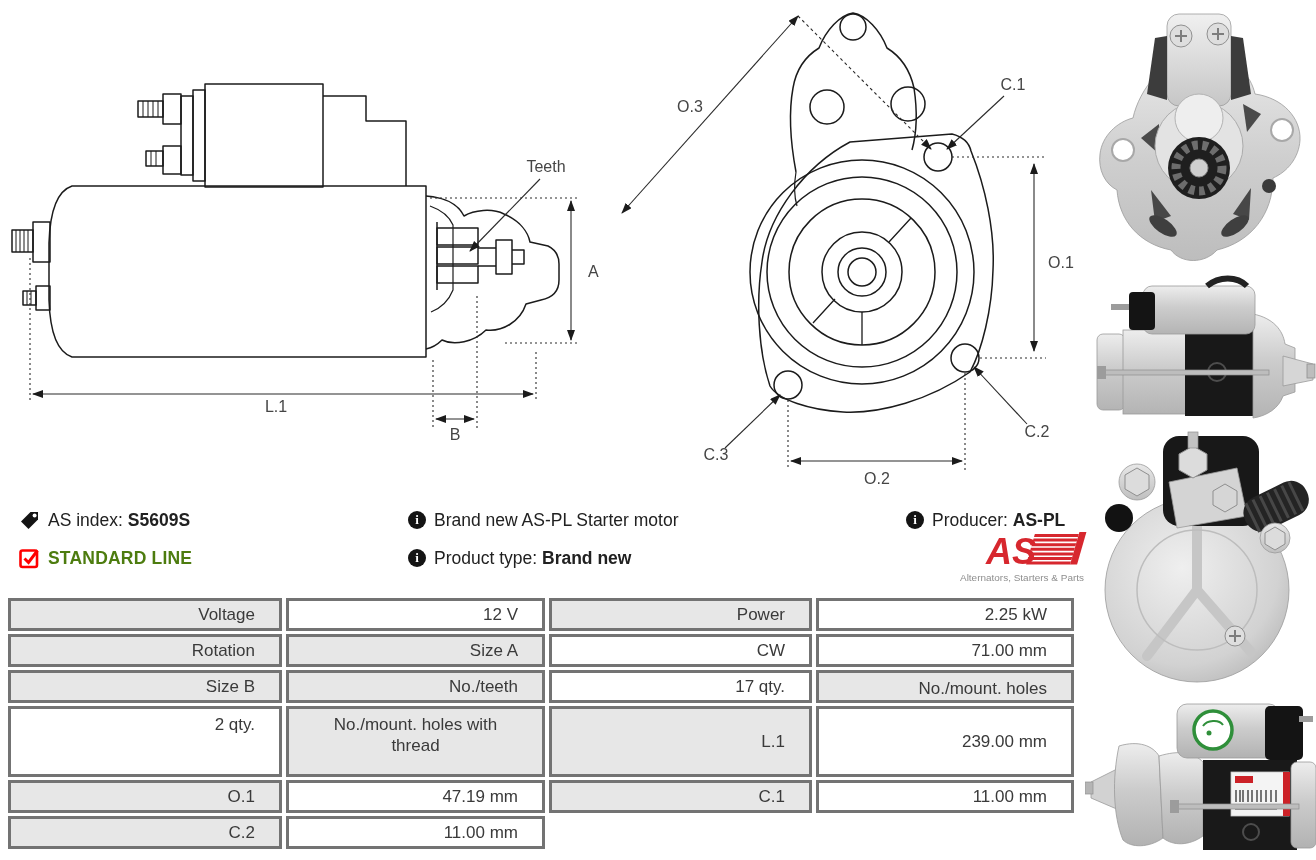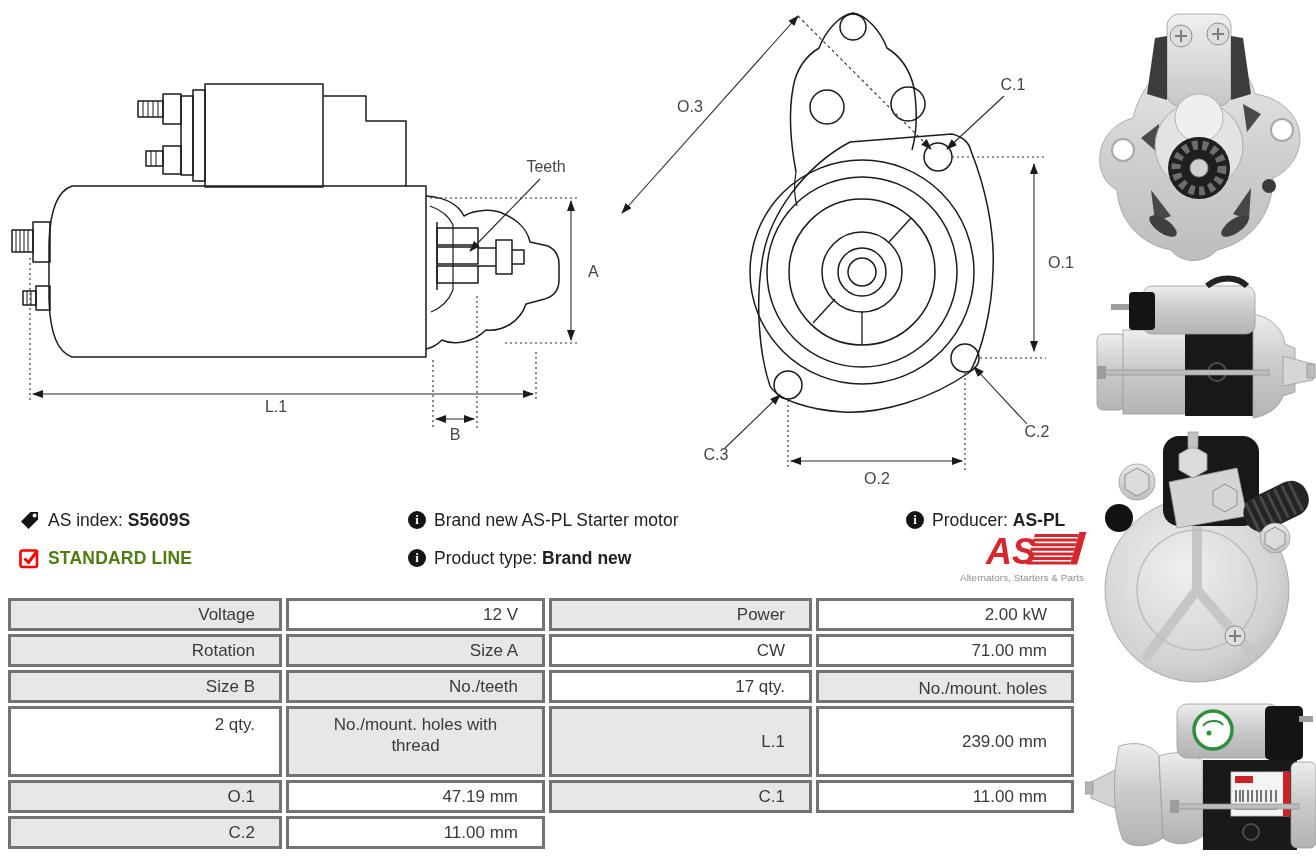--- a/index.html
+++ b/index.html
@@ -330,21 +330,21 @@
     </g>
     <text x="28" y="34" font-size="36" font-weight="700" font-style="italic" fill="#d7272e" font-family="Liberation Sans, sans-serif">AS</text>
     <text x="2" y="51" font-size="9" fill="#8e8e8e" font-family="Liberation Sans, sans-serif" textLength="124" lengthAdjust="spacingAndGlyphs">Alternators, Starters &amp; Parts</text>
   </svg>
 </div>
 
 <div class="spec">
   <div class="cell lab">Voltage</div>
   <div class="cell">12 V</div>
   <div class="cell lab">Power</div>
-  <div class="cell">2.00 kW</div>
+  <div class="cell">2.25 kW</div>
 
   <div class="cell lab">Rotation</div>
   <div class="cell lab">Size A</div>
   <div class="cell">CW</div>
   <div class="cell">71.00 mm</div>
 
   <div class="cell lab">Size B</div>
   <div class="cell lab">No./teeth</div>
   <div class="cell">17 qty.</div>
 

